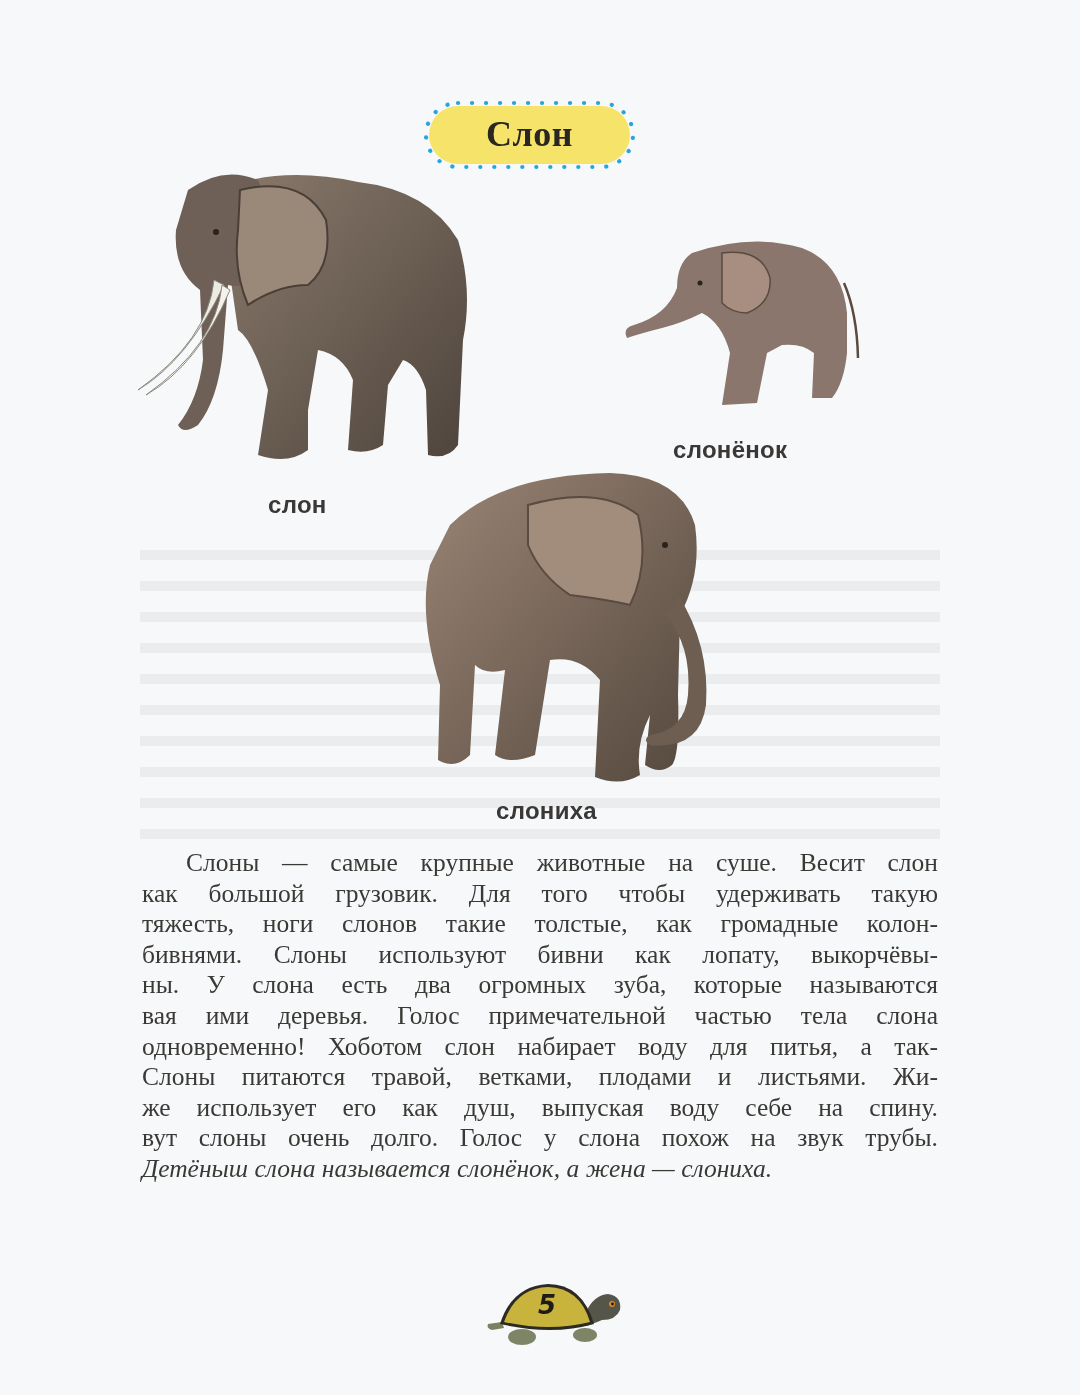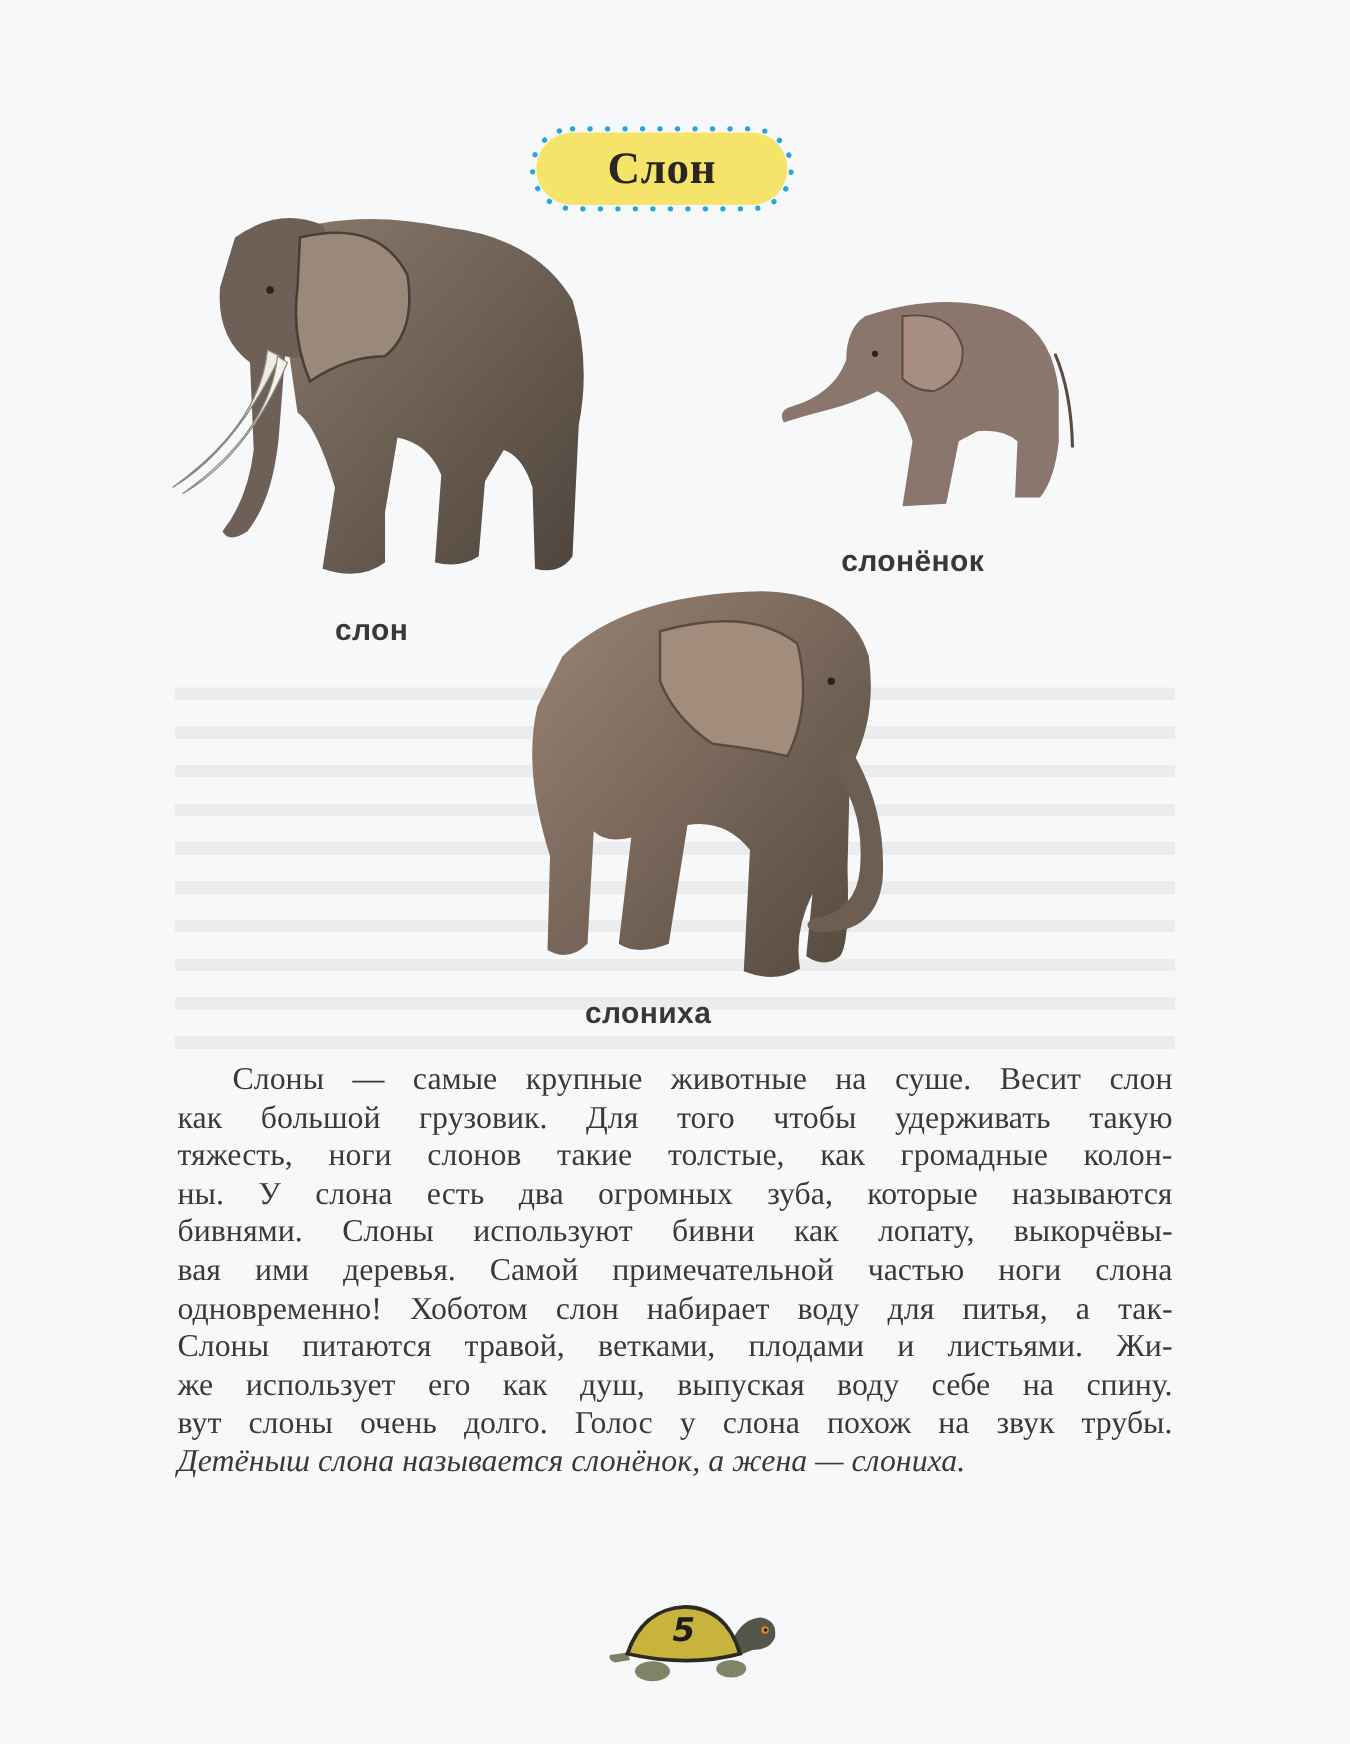--- a/index.html
+++ b/index.html
@@ -122,29 +122,29 @@
           <stop offset="0" stop-color="#9a8474"></stop>
           <stop offset="1" stop-color="#54483e"></stop>
         </linearGradient>
       </defs>
       <path d="M40,60 Q90,10 200,8 Q270,10 285,60 Q292,110 270,150 L268,230 Q270,290 262,300 Q250,310 235,300 L240,250 Q225,280 230,310 Q210,322 185,312 L190,215 Q170,190 140,195 L125,290 Q100,300 85,290 L95,205 Q75,210 65,200 L60,290 Q45,305 28,295 L30,220 Q8,150 20,100 Z" fill="url(#gF)"></path>
       <path d="M118,40 Q190,20 228,50 Q240,100 220,140 Q200,135 160,130 Q130,110 118,80 Z" fill="#a28c7c" stroke="#5a4a40" stroke-width="2"></path>
       <path d="M268,130 Q300,180 296,240 Q290,285 240,280 Q232,275 240,270 Q275,265 278,230 Q282,180 255,150 Z" fill="#6e5e52"></path>
       <circle cx="255" cy="80" r="3" fill="#2a221c"></circle>
     </svg>
   </div>
-  <div class="caption" style="left:468px; top:797px;">слониха</div>
+  <div class="caption" style="left:496px; top:797px;">слониха</div>
 
   <p class="body-text">
     <span class="line first">Слоны — самые крупные животные на суше. Весит слон</span>
     <span class="line">как большой грузовик. Для того чтобы удерживать такую</span>
     <span class="line">тяжесть, ноги слонов такие толстые, как громадные колон-</span>
+    <span class="line">бивнями. Слоны используют бивни как лопату, выкорчёвы-</span>
     <span class="line">ны. У слона есть два огромных зуба, которые называются</span>
-    <span class="line">бивнями. Слоны используют бивни как лопату, выкорчёвы-</span>
-    <span class="line">вая ими деревья. Самой примечательной частью ноги слона</span>
+    <span class="line">вая ими деревья. Голос примечательной частью тела слона</span>
     <span class="line">одновременно! Хоботом слон набирает воду для питья, а так-</span>
     <span class="line">Слоны питаются травой, ветками, плодами и листьями. Жи-</span>
     <span class="line">же использует его как душ, выпуская воду себе на спину.</span>
     <span class="line">вут слоны очень долго. Голос у слона похож на звук трубы.</span>
     <span class="line last">Детёныш слона называется слонёнок, а жена — слониха.</span>
   </p>
 
   <div class="turtle">
     <svg viewBox="0 0 140 70" width="140" height="70">
 

